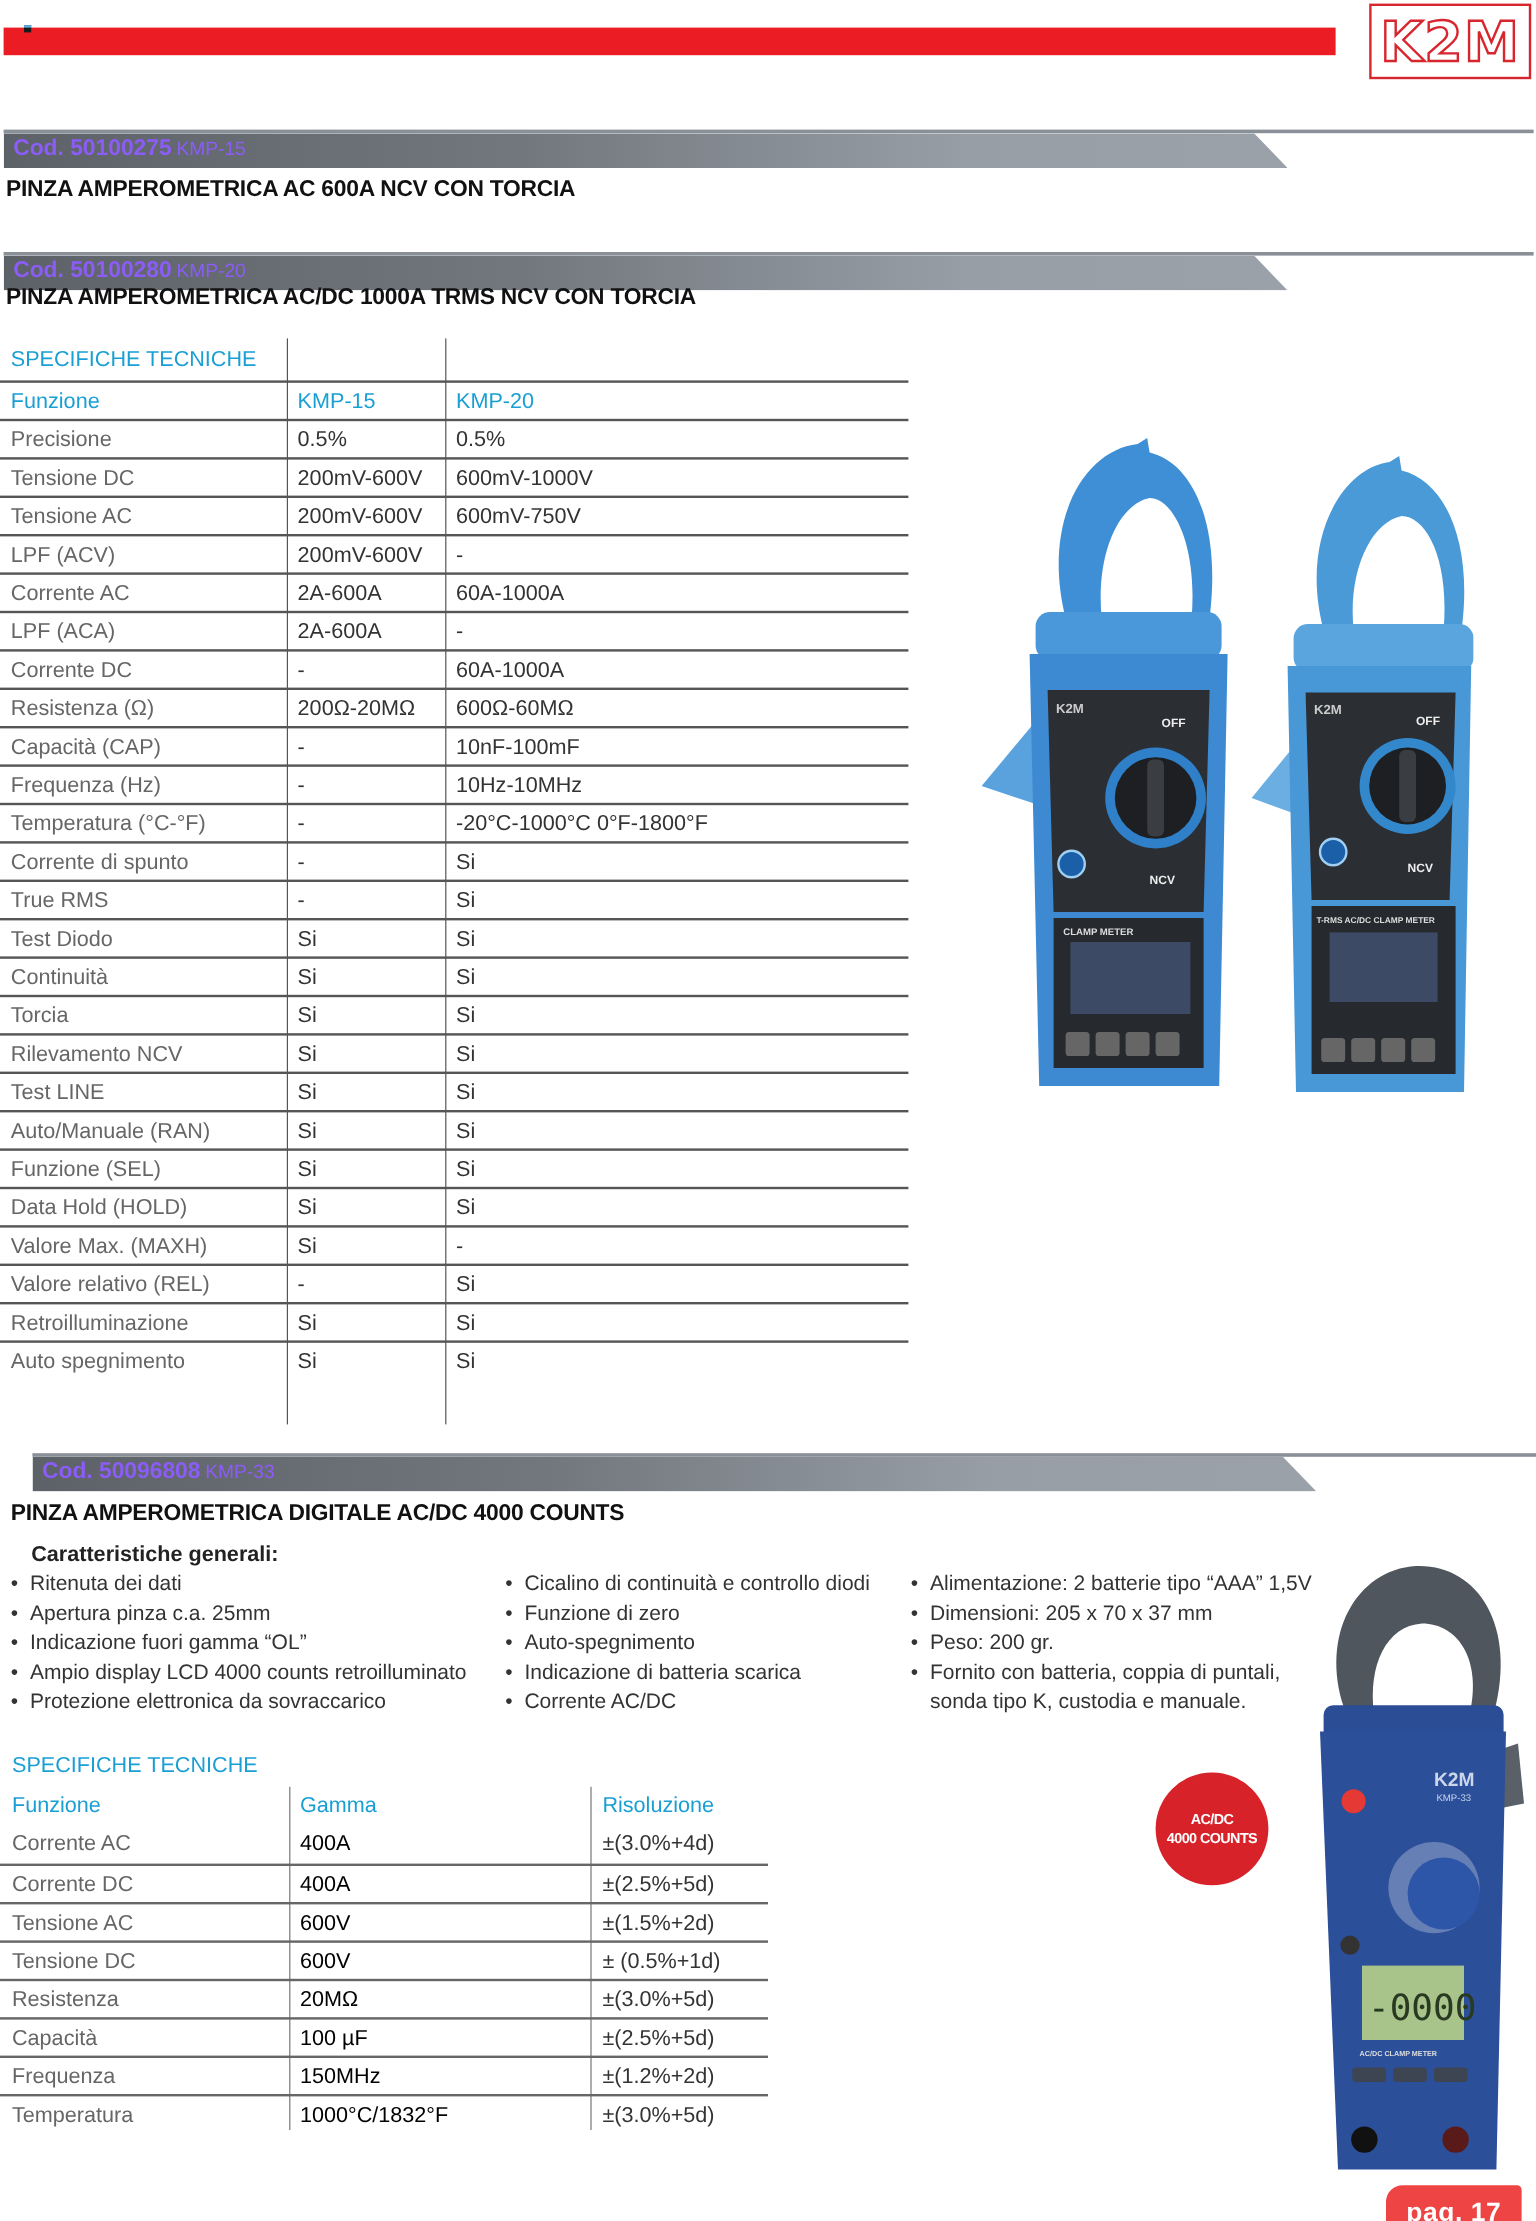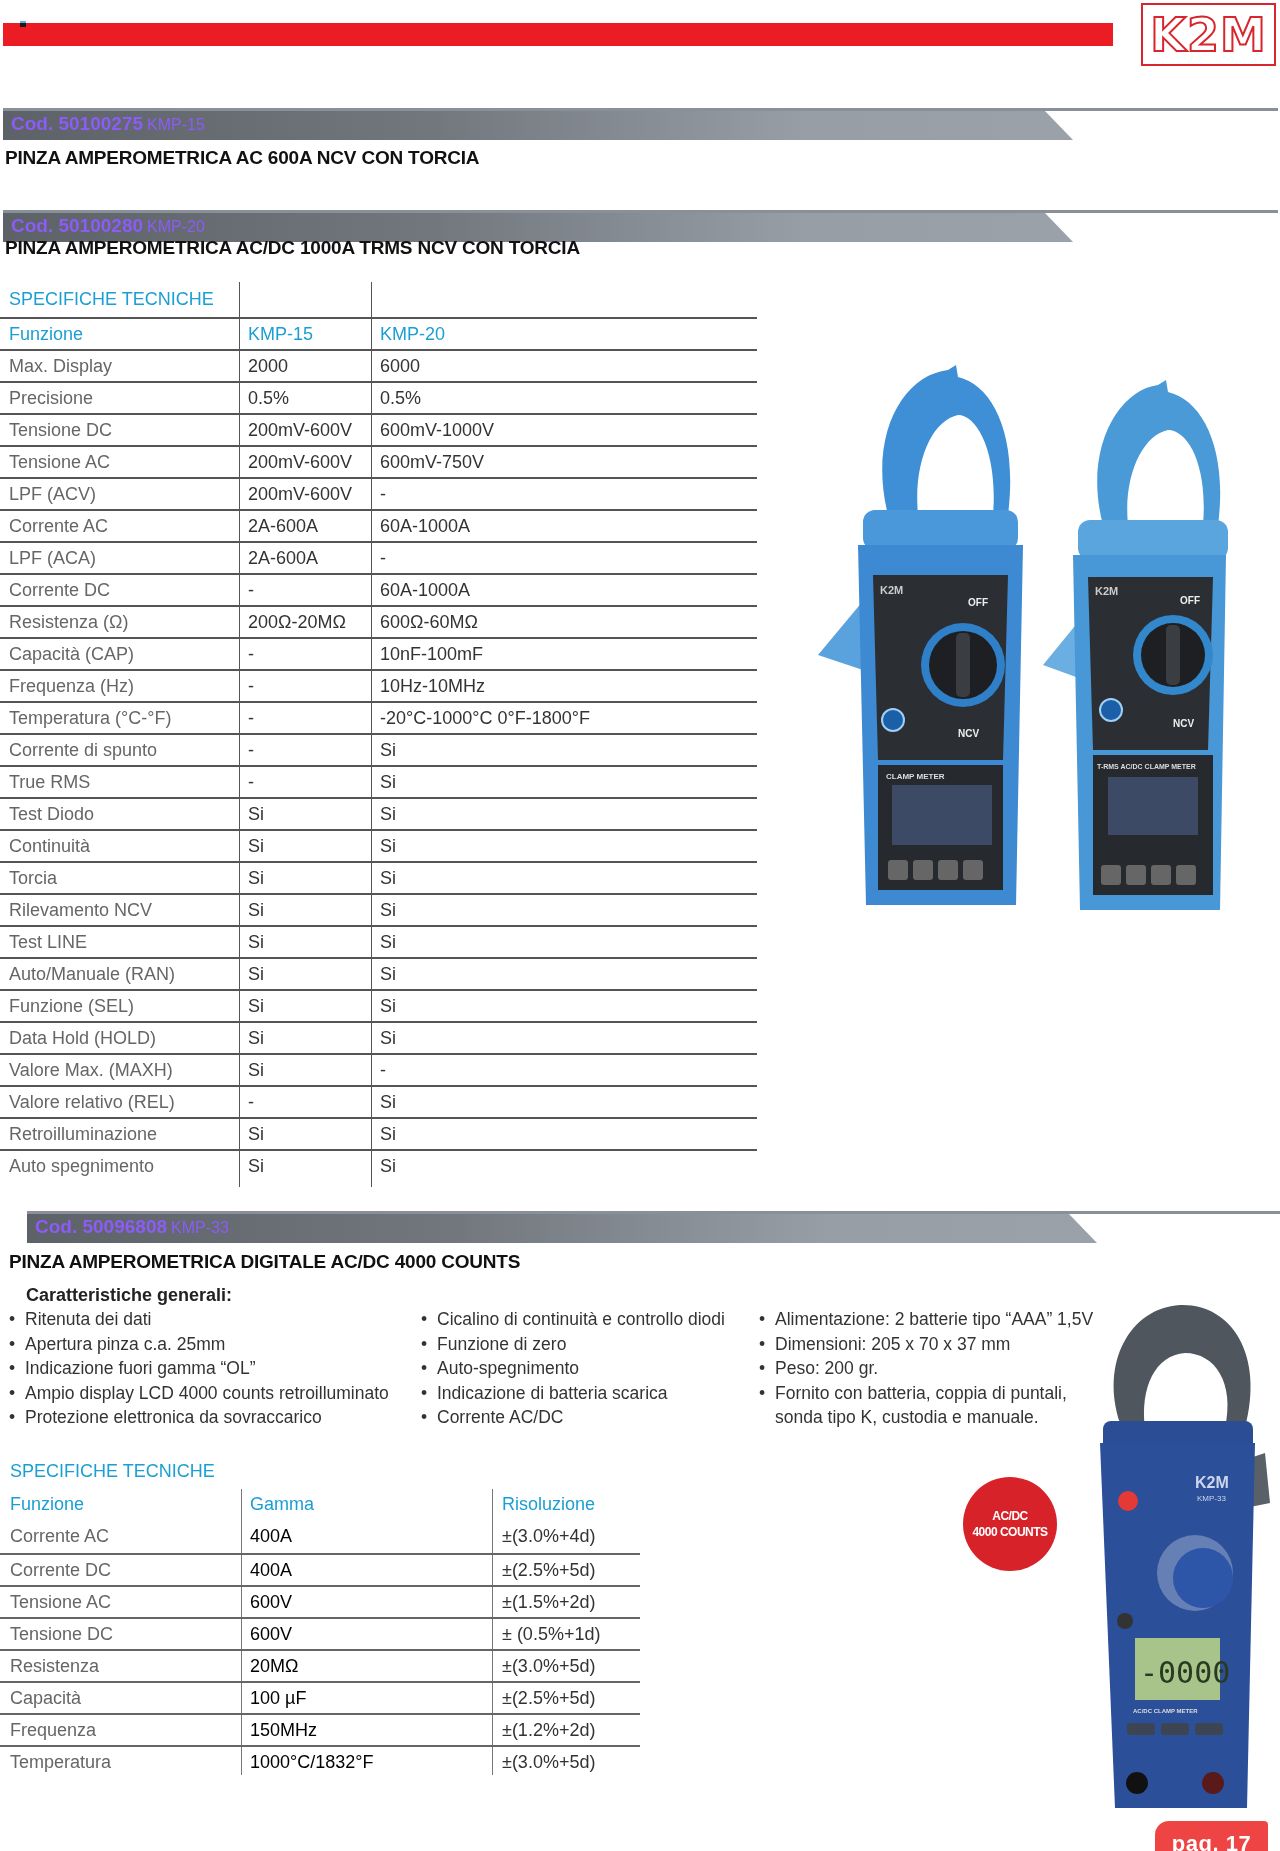--- a/index.html
+++ b/index.html
@@ -91,25 +91,20 @@
   <div class="vline" style="left:371px; height:905px;"></div>
   <div class="t1-head">
     <span class="lbl">SPECIFICHE TECNICHE</span>
   </div>
   <div class="t1-row hdr">
     <span class="c c0">Funzione</span>
     <span class="c c1">KMP-15</span>
     <span class="c c2">KMP-20</span>
   </div>
   <div id="t1-body">
-      <div class="t1-row">
-        <span class="c c0">Max. Display</span>
-        <span class="c c1">2000</span>
-        <span class="c c2">6000</span>
-      </div>
       <div class="t1-row">
         <span class="c c0">Precisione</span>
         <span class="c c1">0.5%</span>
         <span class="c c2">0.5%</span>
       </div>
       <div class="t1-row">
         <span class="c c0">Tensione DC</span>
         <span class="c c1">200mV-600V</span>
         <span class="c c2">600mV-1000V</span>
       </div>

